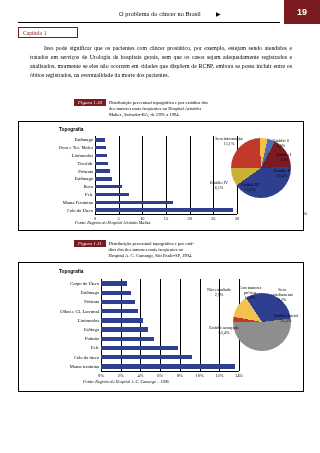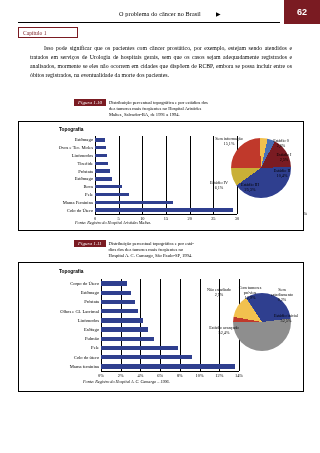--- a/index.html
+++ b/index.html
@@ -49,21 +49,21 @@
 
   .pielbl{position:absolute;font-family:"Liberation Serif",serif;font-size:4.2px;line-height:5px;text-align:center;}
 
   .pct-sym{font-family:"Liberation Serif",serif;font-size:5px;}
 </style>
 </head>
 <body>
 
 <div class="page">
 
-  <div class="pagenum-box">62</div>
+  <div class="pagenum-box">19</div>
   <div class="hdr-rule"></div>
   <div class="hdr-title">O problema do câncer no Brasil</div>
   <div class="hdr-arrow">▶</div>
 
   <div class="chapter-tag">Capítulo 1</div>
 
   <div class="body-text">
     <p>Isso pode significar que os pacientes com câncer prostático, por exemplo, estejam sendo atendidos e tratados em serviços de Urologia de hospitais gerais, sem que os casos sejam adequadamente registrados e analisados, mormente se eles não ocorrem em cidades que dispõem de RCBP, embora se possa incluir entre os óbitos registrados, na eventualidade da morte dos pacientes.</p>
   </div>
 

